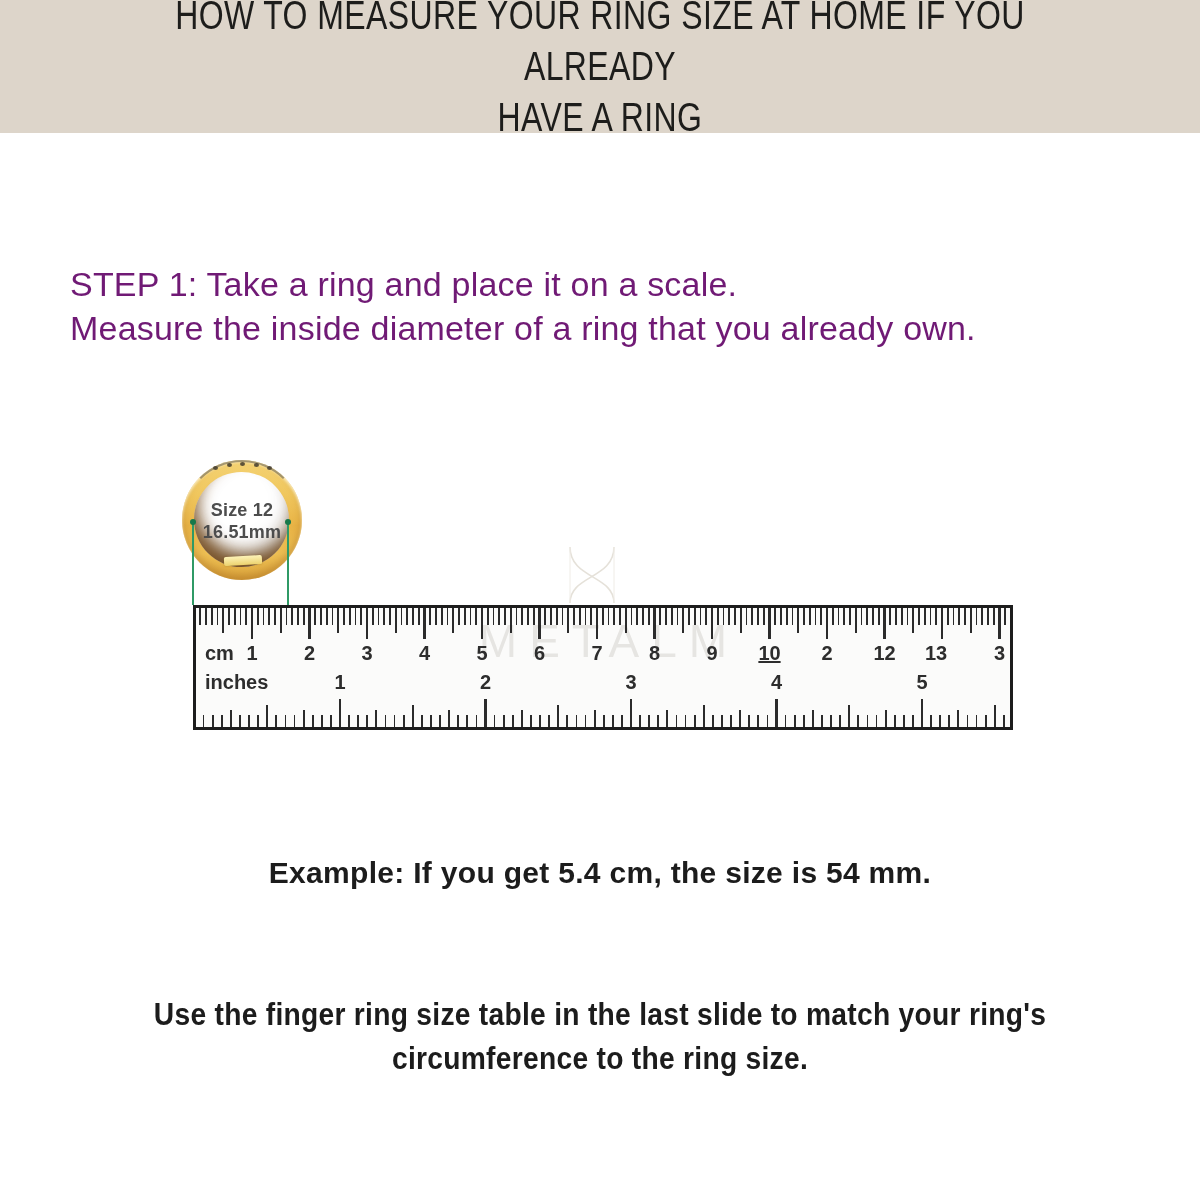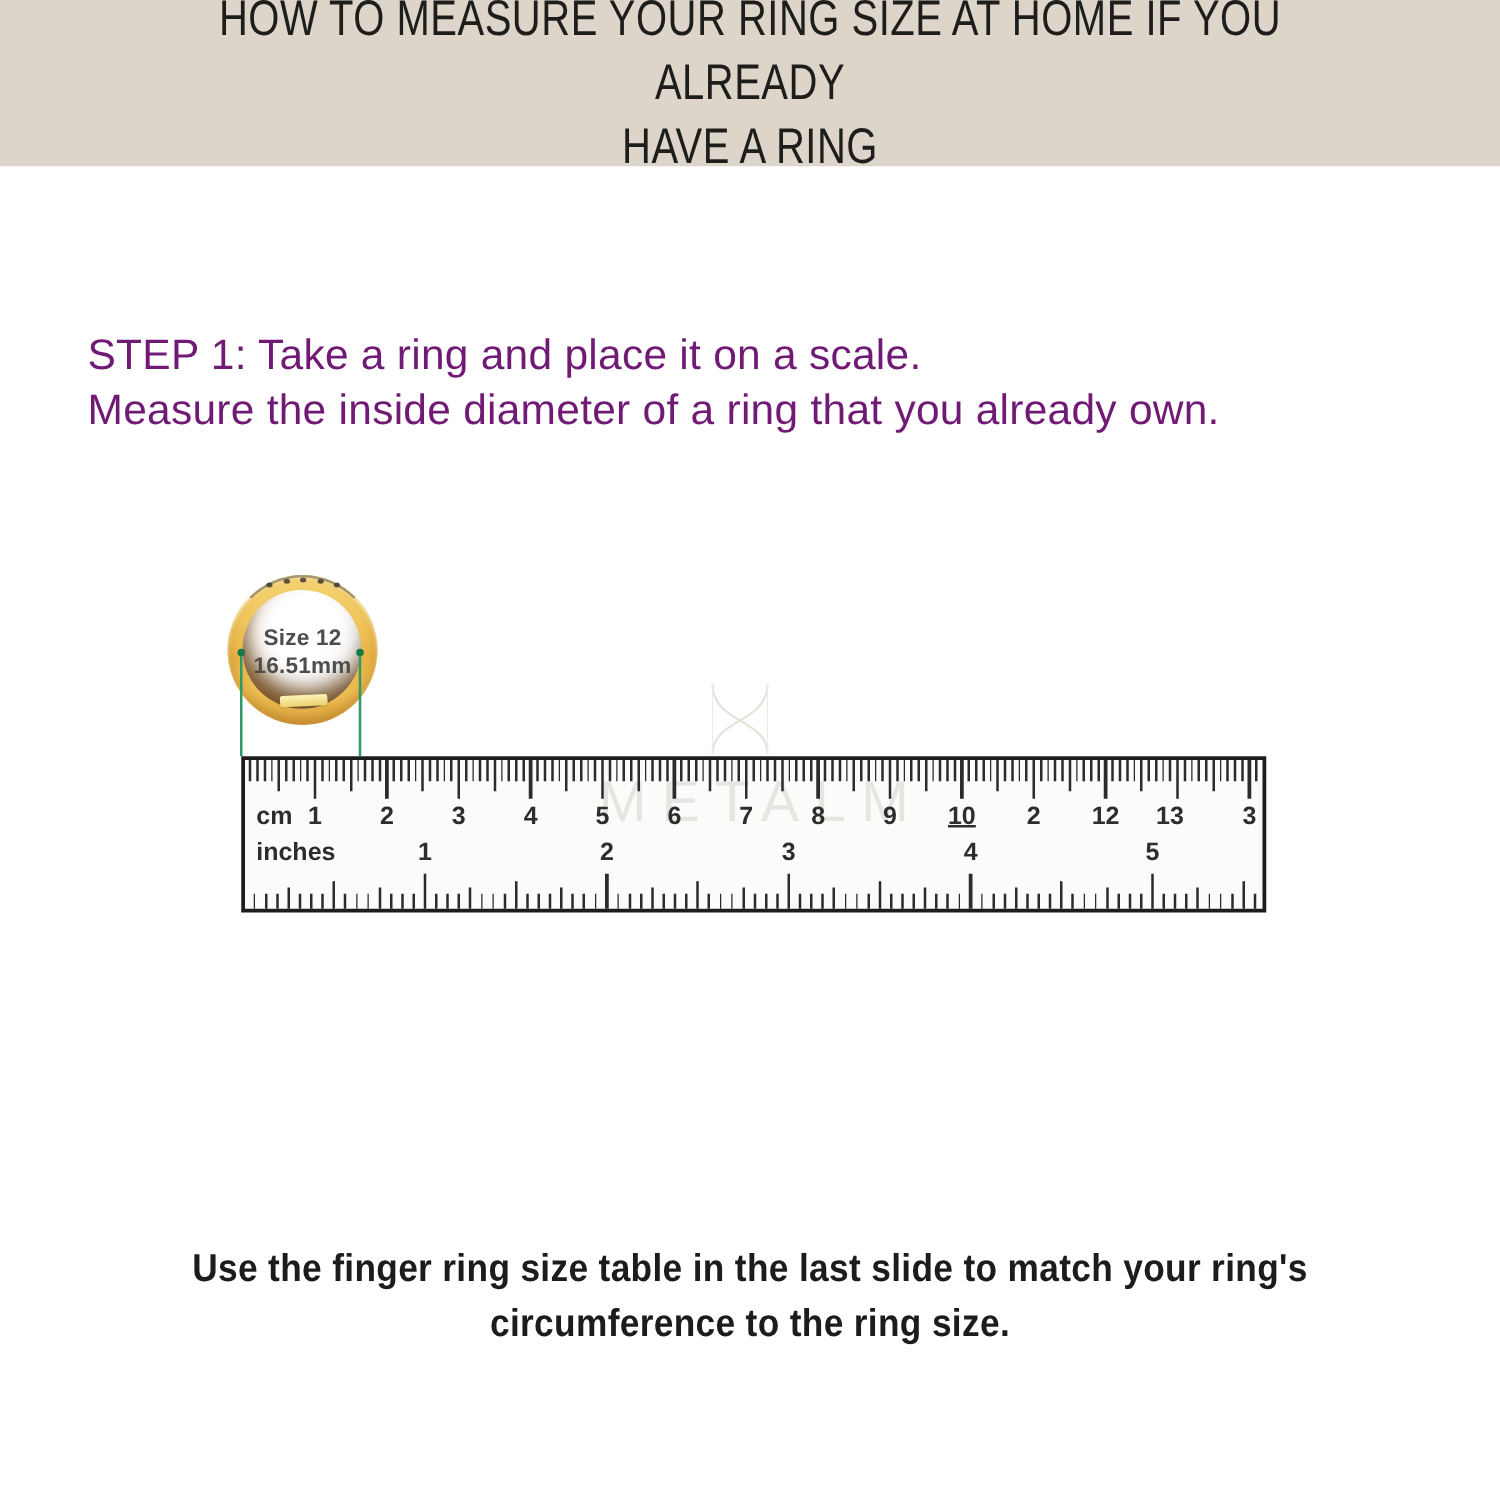--- a/index.html
+++ b/index.html
@@ -371,20 +371,21 @@
         <div class="tick in-tick" style="height: 12px; width: 1.8px; left: 806.944px;"></div>
         <span class="rnum in-num" style="left: 144px;">1</span>
         <span class="rnum in-num" style="left: 289.5px;">2</span>
         <span class="rnum in-num" style="left: 435px;">3</span>
         <span class="rnum in-num" style="left: 580.5px;">4</span>
         <span class="rnum in-num" style="left: 726px;">5</span>
       </div>
   </div>
 
   <div class="example">
+    <div class="ex1">Example: If you get 5.4 cm, the size is 54 mm.</div>
   </div>
 
   <div class="footer">
     <div>Use the finger ring size table in the last slide to match your ring's</div>
     <div>circumference to the ring size.</div>
   </div>
 
 </div>
 
 </body></html>

